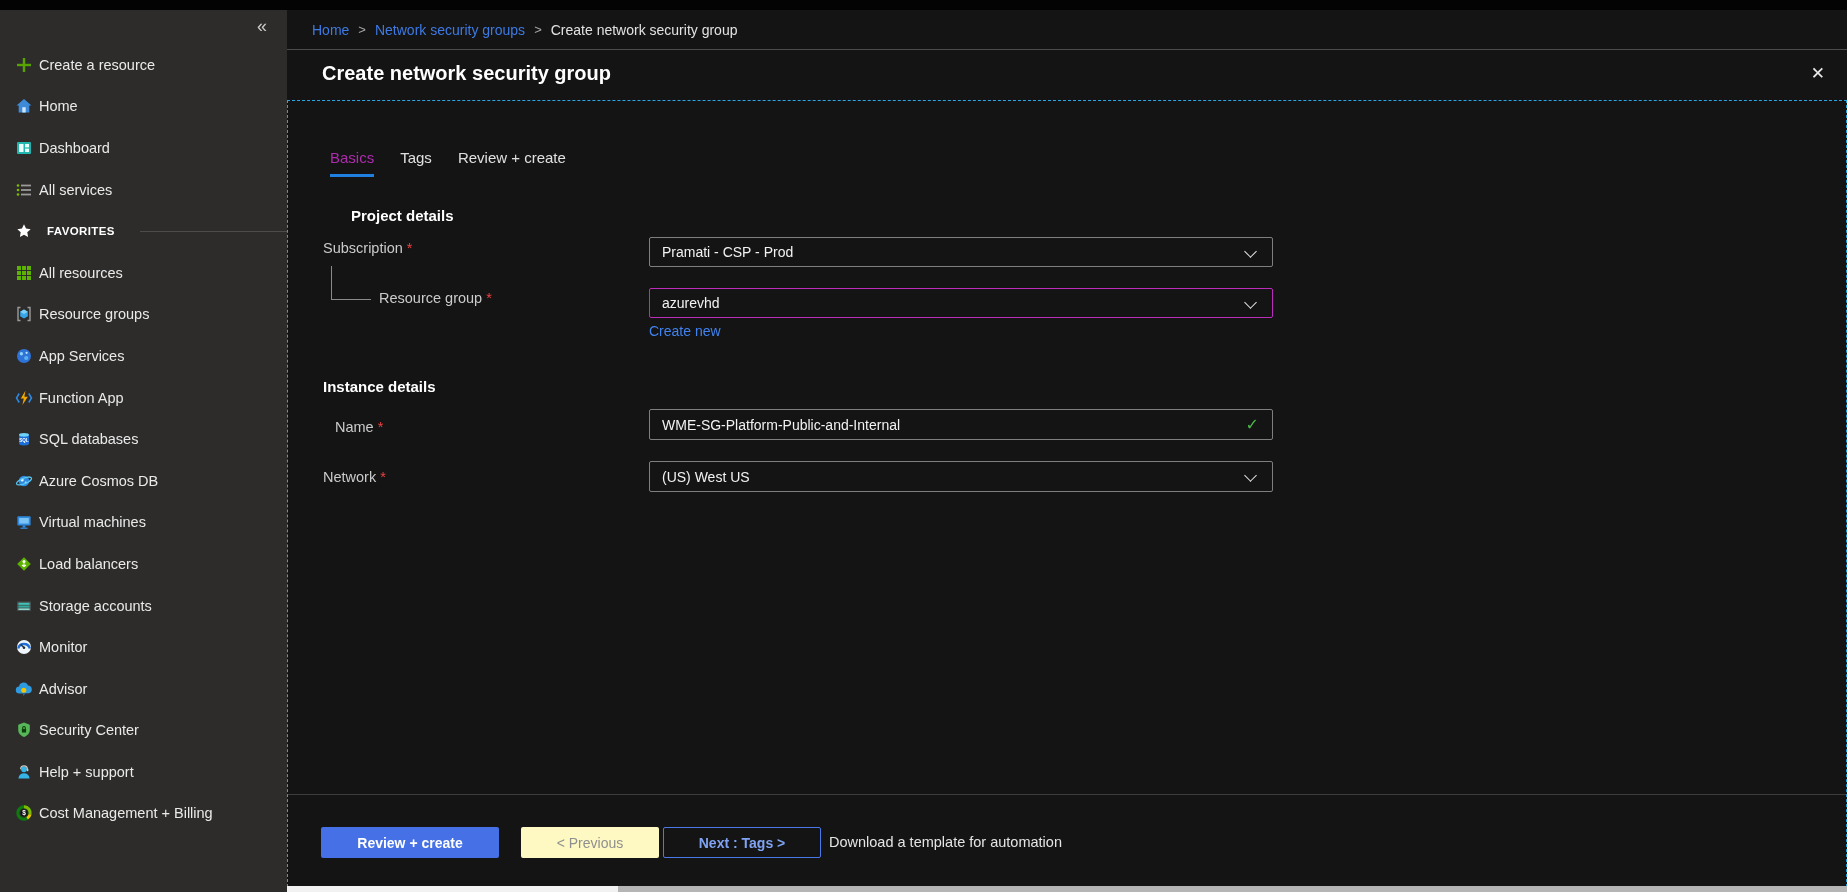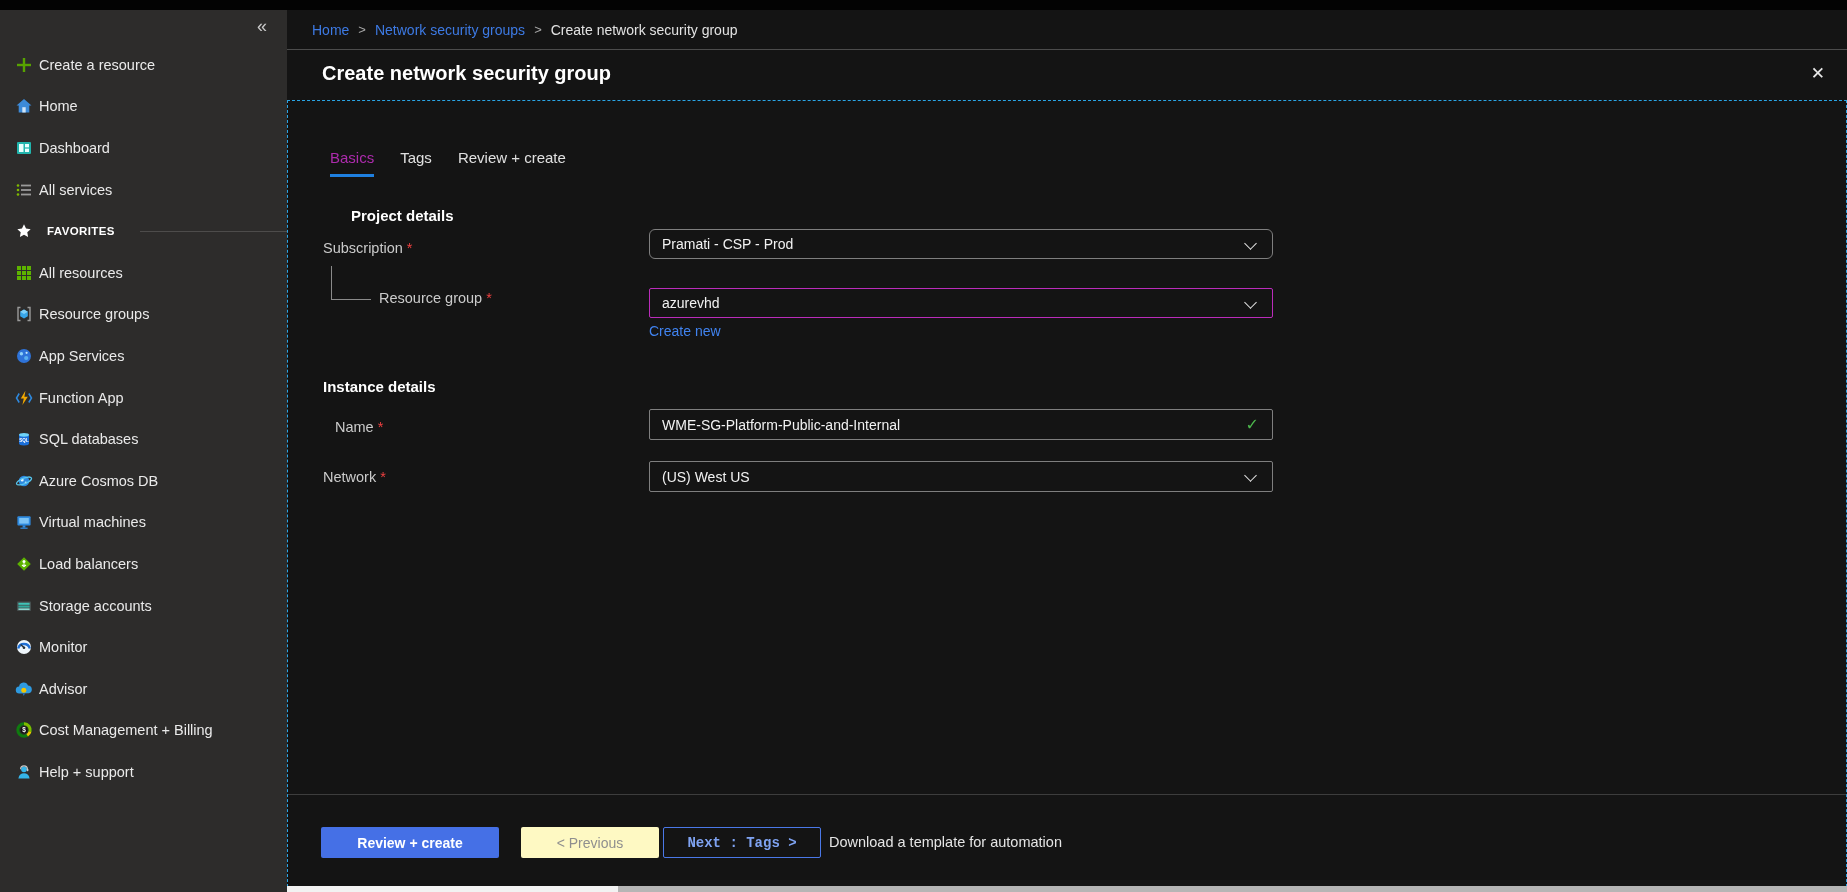--- a/index.html
+++ b/index.html
@@ -48,36 +48,36 @@
   .label-resource-group { top:189px; left:91px; }
   .label-name { top:318px;margin-left:12px; }
   .label-region { top:368px; }
 
   .connector-v { position:absolute; left:43px; top:165px; width:1px; height:33px; background:#8a8a8a; }
   .connector-h { position:absolute; left:43px; top:198px; width:40px; height:1px; background:#8a8a8a; }
 
   .control { position:absolute; left:361px; width:624px; height:30px; border:1px solid #7f7f7f;
              border-radius:2px; background:#141414; color:#f2f2f2; font-size:14px;
              display:flex; align-items:center; padding:0 12px; cursor:pointer; }
-  .ctrl-subscription { top:128px;border-radius:6px; }
+  .ctrl-subscription { top:136px; }
   .ctrl-resource-group { top:187px; border-color:#bb2cbb; }
   .ctrl-name { top:308px; height:31px; cursor:text; }
   .ctrl-region { top:360px; height:31px; }
   .chev { position:absolute; right:17px; top:9px; width:9px; height:9px;
           border-right:1.7px solid #e8e8e8; border-bottom:1.7px solid #e8e8e8; transform:rotate(45deg); }
   .valid-check { position:absolute; right:13px; top:5px; color:#4db84d; font-size:16px; }
 
   .create-new-link { position:absolute; left:361px; top:222px; color:#4083f0; font-size:14px; cursor:pointer; }
 
   .footer-rule { position:absolute; left:0; right:0; top:693px; height:1px; background:#3d3d3d; }
   .btn { position:absolute; top:726px; height:31px; border-radius:2px; font-size:14px;
          display:flex; align-items:center; justify-content:center; cursor:pointer; }
   .btn-primary { left:33px; width:178px; background:#4570e6; color:#ffffff; font-weight:600; }
   .btn-previous { left:233px; width:138px; background:#fef9c3; color:#8f8f8f; }
-  .btn-next { left:375px; width:158px; background:transparent; border:1px solid #4a78e8; color:#7fa3f2; font-weight:600;font-family:Liberation Mono, monospace; }
+  .btn-next { left:375px; width:158px; background:transparent; border:1px solid #4a78e8; color:#7fa3f2; font-weight:600; }
   .download-link { position:absolute; left:541px; top:733px; color:#e5e5e5; font-size:14.5px; cursor:pointer; }
 
   .hscroll { position:absolute; left:0; right:0; bottom:0; height:6px; background:#b5b5b5; z-index:5; }
   .hscroll-thumb { position:absolute; left:0; top:0; width:331px; height:6px; background:#f2f2f2; cursor:grab; }
 </style>
 </head>
 <body>
 
 <div class="topstrip"></div>
 
@@ -271,44 +271,54 @@
       <span class="nav-icon">
         <svg width="18" height="18" viewBox="0 0 18 18">
             <path d="M4.5 13.5a3.5 3.5 0 0 1-.4-7A4.6 4.6 0 0 1 13 5.6a3.9 3.9 0 0 1 .8 7.7z" fill="#2e9ae0"></path>
             <circle cx="8.8" cy="10.2" r="2.5" fill="#f2c500"></circle>
             <path d="M7.6 13.4h2.4l-1.2 2.6z" fill="#1f6fd4"></path>
           </svg>
       </span>
       <span>Advisor</span>
     </div>
 
+    <div class="nav-item">
+      <span class="nav-icon">
+        <svg width="18" height="18" viewBox="0 0 18 18">
+            <path d="M9 1.6l5.8 2.1v5c0 3.6-2.4 6-5.8 7.3C5.6 14.7 3.2 12.3 3.2 8.7v-5z" fill="#57b657"></path>
+            <rect x="6.9" y="8" width="4.2" height="3.6" rx="0.5" fill="#0d3d0d"></rect>
+            <path d="M7.7 8V6.8a1.3 1.3 0 0 1 2.6 0V8" fill="none" stroke="#0d3d0d" stroke-width="1.1"></path>
+          </svg>
+      </span>
+      <span>Security Center</span>
+    </div>
+
+    <div class="nav-item">
+      <span class="nav-icon">
+        <svg width="18" height="18" viewBox="0 0 18 18">
+            <circle cx="9" cy="6.3" r="2.9" fill="#35b4e8"></circle>
+            <path d="M3.4 15.4c.5-3.6 2.8-5.2 5.6-5.2s5.1 1.6 5.6 5.2z" fill="#35b4e8"></path>
+            <path d="M5.6 6.3a3.4 3.4 0 0 1 6.8 0" fill="none" stroke="#c9c9c9" stroke-width="1.2"></path>
+            <rect x="11.8" y="5.8" width="1.6" height="2.4" rx="0.6" fill="#c9c9c9"></rect>
+          </svg>
+      </span>
+      <span>Help + support</span>
+    </div>
 
     <div class="nav-item">
       <span class="nav-icon">
         <svg width="18" height="18" viewBox="0 0 18 18">
             <circle cx="9" cy="9" r="6.2" fill="none" stroke="#0f7b0f" stroke-width="3"></circle>
             <path d="M9 2.8a6.2 6.2 0 0 1 6 7.7" fill="none" stroke="#7fba00" stroke-width="3"></path>
             <path d="M15 10.5a6.2 6.2 0 0 1-2.8 3.8" fill="none" stroke="#f2c500" stroke-width="3"></path>
             <circle cx="9" cy="9" r="3.4" fill="#111111"></circle>
             <text x="9" y="11.4" font-size="6.5" fill="#ffffff" text-anchor="middle" font-family="Liberation Sans, sans-serif" font-weight="bold">$</text>
           </svg>
       </span>
       <span>Cost Management + Billing</span>
-    </div>
-
-    <div class="nav-item">
-      <span class="nav-icon">
-        <svg width="18" height="18" viewBox="0 0 18 18">
-            <circle cx="9" cy="6.3" r="2.9" fill="#35b4e8"></circle>
-            <path d="M3.4 15.4c.5-3.6 2.8-5.2 5.6-5.2s5.1 1.6 5.6 5.2z" fill="#35b4e8"></path>
-            <path d="M5.6 6.3a3.4 3.4 0 0 1 6.8 0" fill="none" stroke="#c9c9c9" stroke-width="1.2"></path>
-            <rect x="11.8" y="5.8" width="1.6" height="2.4" rx="0.6" fill="#c9c9c9"></rect>
-          </svg>
-      </span>
-      <span>Help + support</span>
     </div>
 
   </div>
 </div>
 
 <div class="main">
 
   <div class="breadcrumb">
     <span class="crumb-link">Home</span>
     <span class="crumb-sep">&gt;</span>

